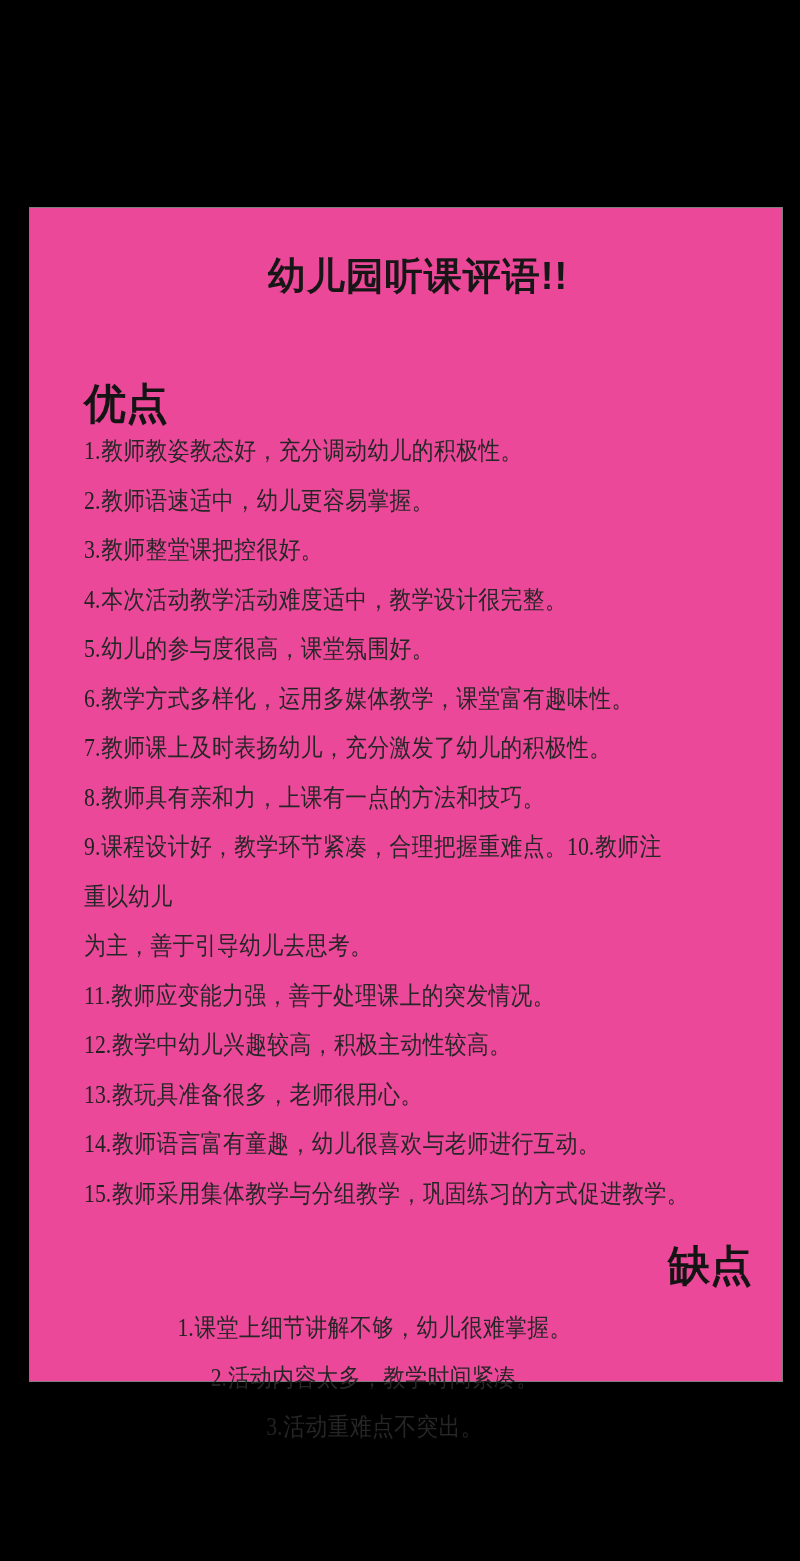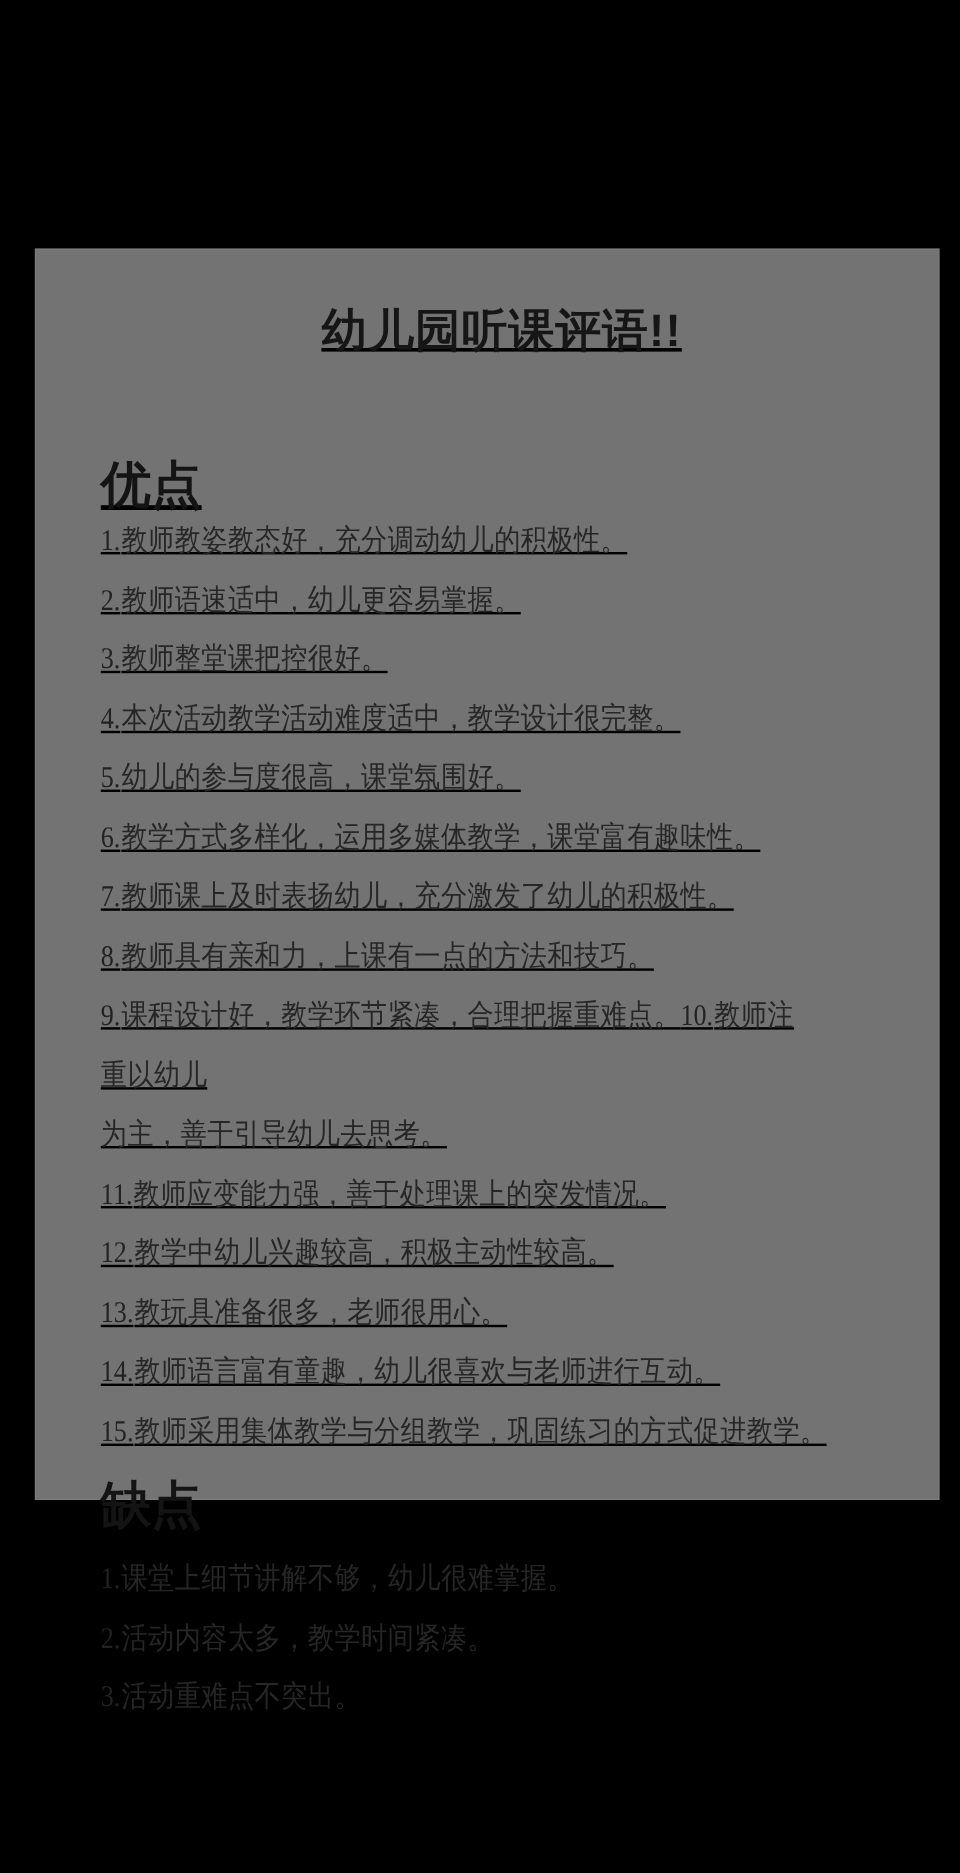--- a/index.html
+++ b/index.html
@@ -9,49 +9,48 @@
     background: #000000;
     position: relative;
     overflow: hidden;
     font-family: "Liberation Sans", "DejaVu Sans", sans-serif;
   }
   .sheet {
     position: absolute;
     left: 30px;
     top: 208px;
     width: 752px;
-    height: 1041px;
-    background: #737373;
+    height: 1173px;
+    background: #ec4899;
     box-shadow: 0 0 0 1px #7d7d7d;
     box-sizing: border-box;
     padding: 0 30px 0 54px;
-    text-decoration: underline;
   }
   .title {
     margin: 46px 0 0 0;
     line-height: 44px;
     font-size: 38px;
     font-weight: 900;
     letter-spacing: 1px;
     text-align: center;
     color: #161616;
     font-family: "Liberation Sans", "DejaVu Sans", sans-serif;
   }
   h2.section {
     font-size: 42px;
     font-weight: 900;
     color: #141414;
     margin: 0;
     line-height: 44px;
     font-family: "Liberation Sans", "DejaVu Sans", sans-serif;
   }
   h2.adv { margin-top: 84px; }
-  h2.dis { margin-top: 12px; line-height: 48px; }
+  h2.dis { margin-top: 24px; line-height: 48px; text-align: right; }
   .list { margin: 0; padding: 0; }
-  .list.dis { margin-top: 13px; }
+  .list.dis { margin-top: 13px; text-align: center; }
   .list p {
     margin: 0;
     padding: 0;
     font-size: 25px;
     line-height: 49.5px;
     color: #262626;
     white-space: nowrap;
     transform: scaleX(0.87);
     transform-origin: 0 50%;
   }

